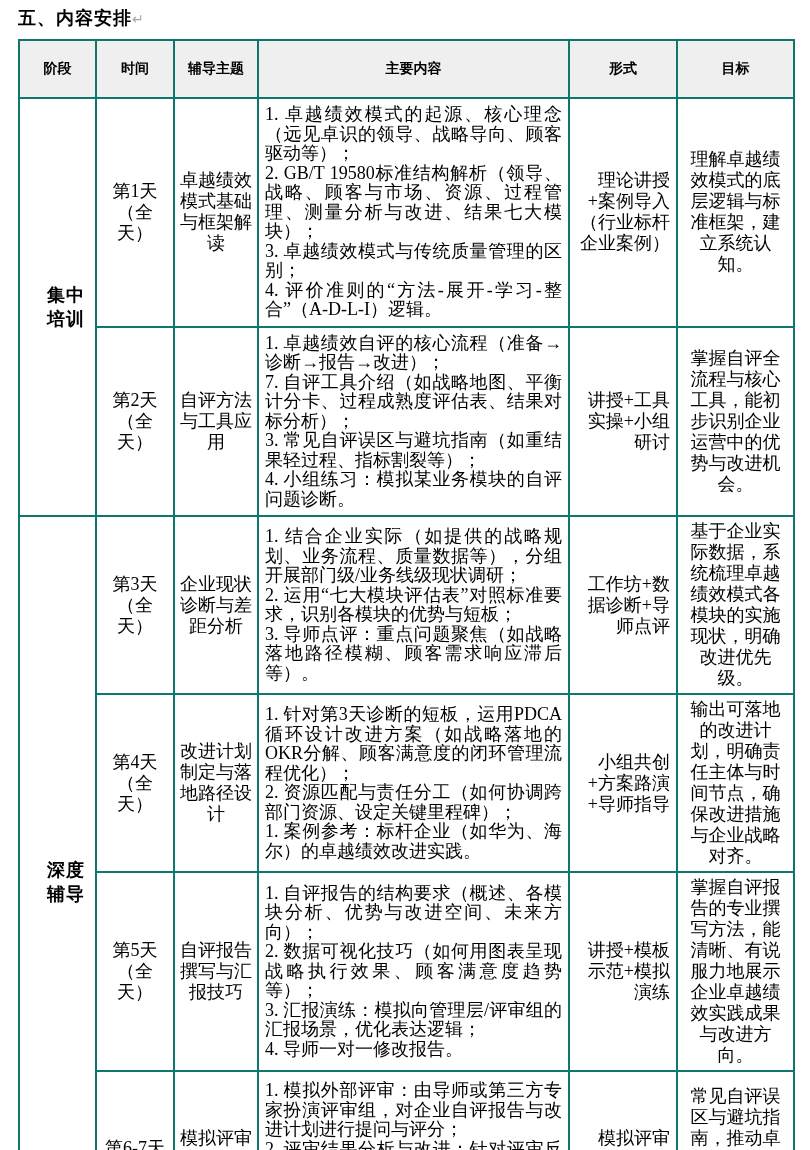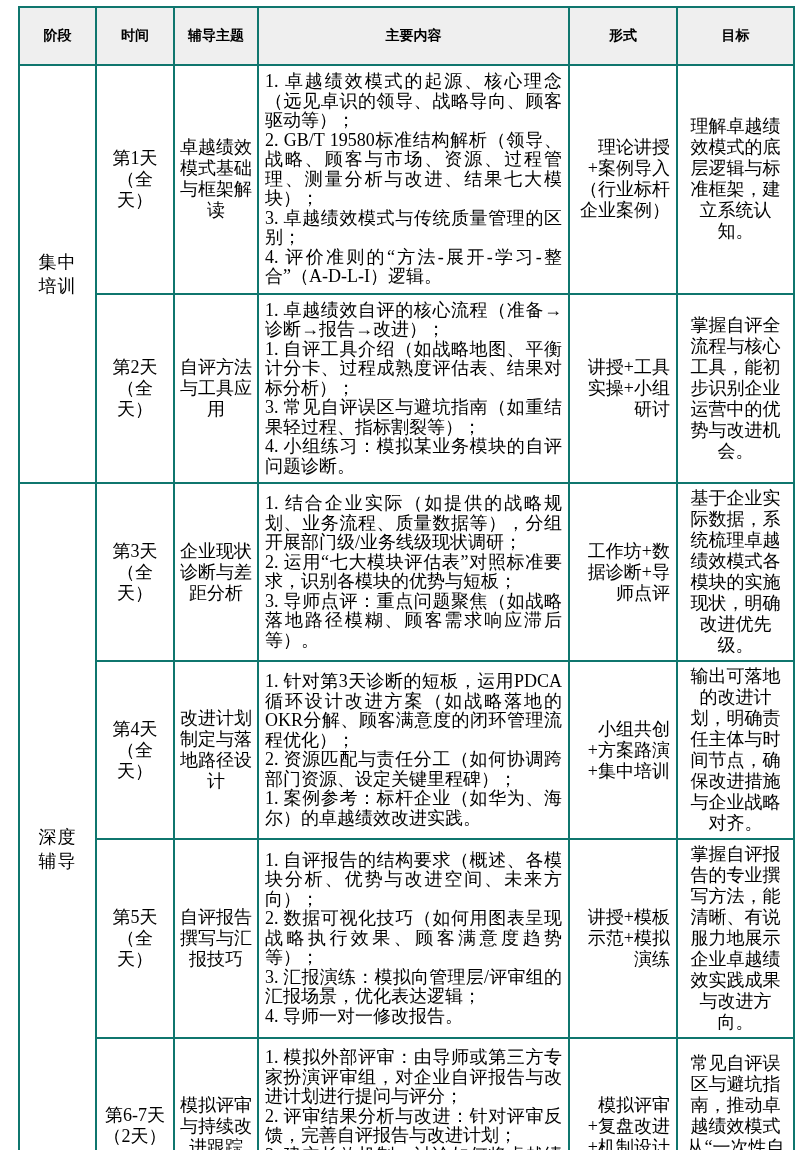--- a/index.html
+++ b/index.html
@@ -18,32 +18,33 @@
   table.schedule {
     border-collapse: collapse; table-layout: fixed;
     width: 775px; border: 2px solid #000;
   }
   .schedule th, .schedule td { border: 2px solid #0f766e; vertical-align: middle; margin-top: 48px; }
   .schedule th {
     background: #efefef; font-size: 14px; font-weight: 700;
     height: 58px; text-align: center; padding: 2px;
   }
   .schedule td { font-size: 18px; }
-  .stage-cell { font-weight: 400; text-align: center; padding: 10px; letter-spacing: 1px; }
+  .stage-cell { font-weight: 700; text-align: right; padding: 10px; letter-spacing: 1px; }
   .time-cell  { text-align: center; padding: 18px 5px; line-height: 21px; }
   .topic-cell { text-align: center; padding: 17px 5px; line-height: 21px; }
   .content-cell { padding: 6px 6px; line-height: 19.5px; text-align: justify; }
   .content-cell p { margin: 0; }
   .format-cell { padding: 4px 6px; line-height: 21px; text-align: right; }
   .goal-cell   { padding: 4px 6px; line-height: 21px; text-align: center; }
 </style>
 </head>
 <body>
 
 <div class="page">
+  <h1 class="doc-title"><span>五、内容安排</span><span class="pilcrow">↵</span></h1>
 
   <table class="schedule">
     <colgroup>
       <col style="width:77px">
         <col style="width:78px">
         <col style="width:84px">
       <col style="width:311px">
         <col style="width:108px">
         <col style="width:117px">
     </colgroup>
@@ -69,21 +70,21 @@
             <p>4. 评价准则的“方法-展开-学习-整合”（A-D-L-I）逻辑。</p>
           </td>
           <td class="format-cell">理论讲授+案例导入（行业标杆企业案例）</td>
           <td class="goal-cell">理解卓越绩效模式的底层逻辑与标准框架，建立系统认知。</td>
         </tr>
         <tr style="height: 172px;">
           <td class="time-cell">第2天（全天）</td>
           <td class="topic-cell">自评方法与工具应用</td>
           <td class="content-cell">
             <p>1. 卓越绩效自评的核心流程（准备→诊断→报告→改进）；</p>
-            <p>1. 自评工具介绍（如战略地图、平衡计分卡、过程成熟度评估表、结果对标分析）；</p>
+            <p>7. 自评工具介绍（如战略地图、平衡计分卡、过程成熟度评估表、结果对标分析）；</p>
             <p>3. 常见自评误区与避坑指南（如重结果轻过程、指标割裂等）；</p>
             <p>4. 小组练习：模拟某业务模块的自评问题诊断。</p>
           </td>
           <td class="format-cell">讲授+工具实操+小组研讨</td>
           <td class="goal-cell">掌握自评全流程与核心工具，能初步识别企业运营中的优势与改进机会。</td>
         </tr>
         <tr style="height: 177px;">
           <td class="stage-cell" rowspan="4">深度辅导</td>
           <td class="time-cell">第3天（全天）</td>
           <td class="topic-cell">企业现状诊断与差距分析</td>
@@ -96,21 +97,21 @@
           <td class="goal-cell">基于企业实际数据，系统梳理卓越绩效模式各模块的实施现状，明确改进优先级。</td>
         </tr>
         <tr style="height: 173px;">
           <td class="time-cell">第4天（全天）</td>
           <td class="topic-cell">改进计划制定与落地路径设计</td>
           <td class="content-cell">
             <p>1. 针对第3天诊断的短板，运用PDCA循环设计改进方案（如战略落地的OKR分解、顾客满意度的闭环管理流程优化）；</p>
             <p>2. 资源匹配与责任分工（如何协调跨部门资源、设定关键里程碑）；</p>
             <p>1. 案例参考：标杆企业（如华为、海尔）的卓越绩效改进实践。</p>
           </td>
-          <td class="format-cell">小组共创+方案路演+集中培训</td>
+          <td class="format-cell">小组共创+方案路演+导师指导</td>
           <td class="goal-cell">输出可落地的改进计划，明确责任主体与时间节点，确保改进措施与企业战略对齐。</td>
         </tr>
         <tr style="height: 175px;">
           <td class="time-cell">第5天（全天）</td>
           <td class="topic-cell">自评报告撰写与汇报技巧</td>
           <td class="content-cell">
             <p>1. 自评报告的结构要求（概述、各模块分析、优势与改进空间、未来方向）；</p>
             <p>2. 数据可视化技巧（如何用图表呈现战略执行效果、顾客满意度趋势等）；</p>
             <p>3. 汇报演练：模拟向管理层/评审组的汇报场景，优化表达逻辑；</p>
             <p>4. 导师一对一修改报告。</p>

